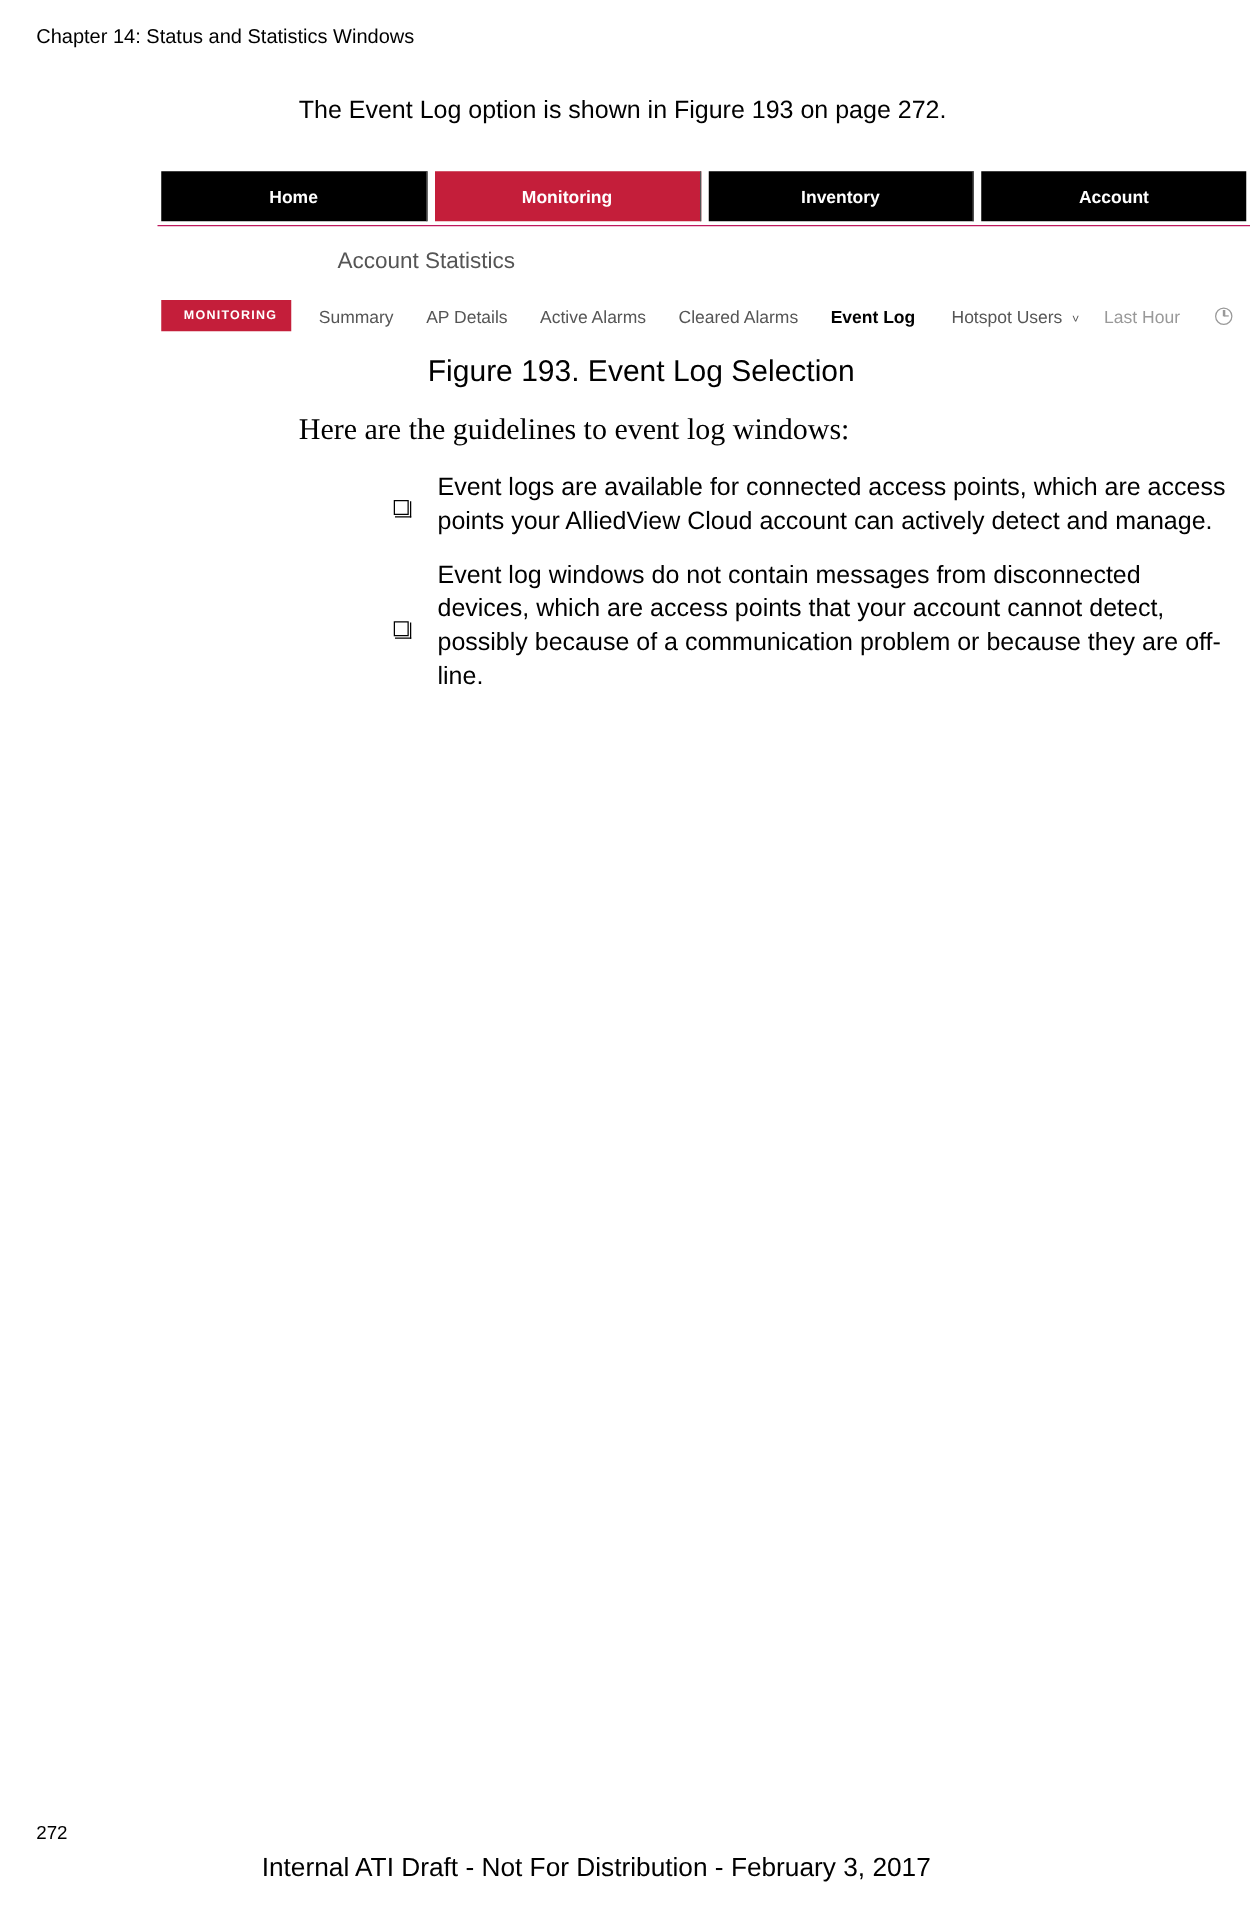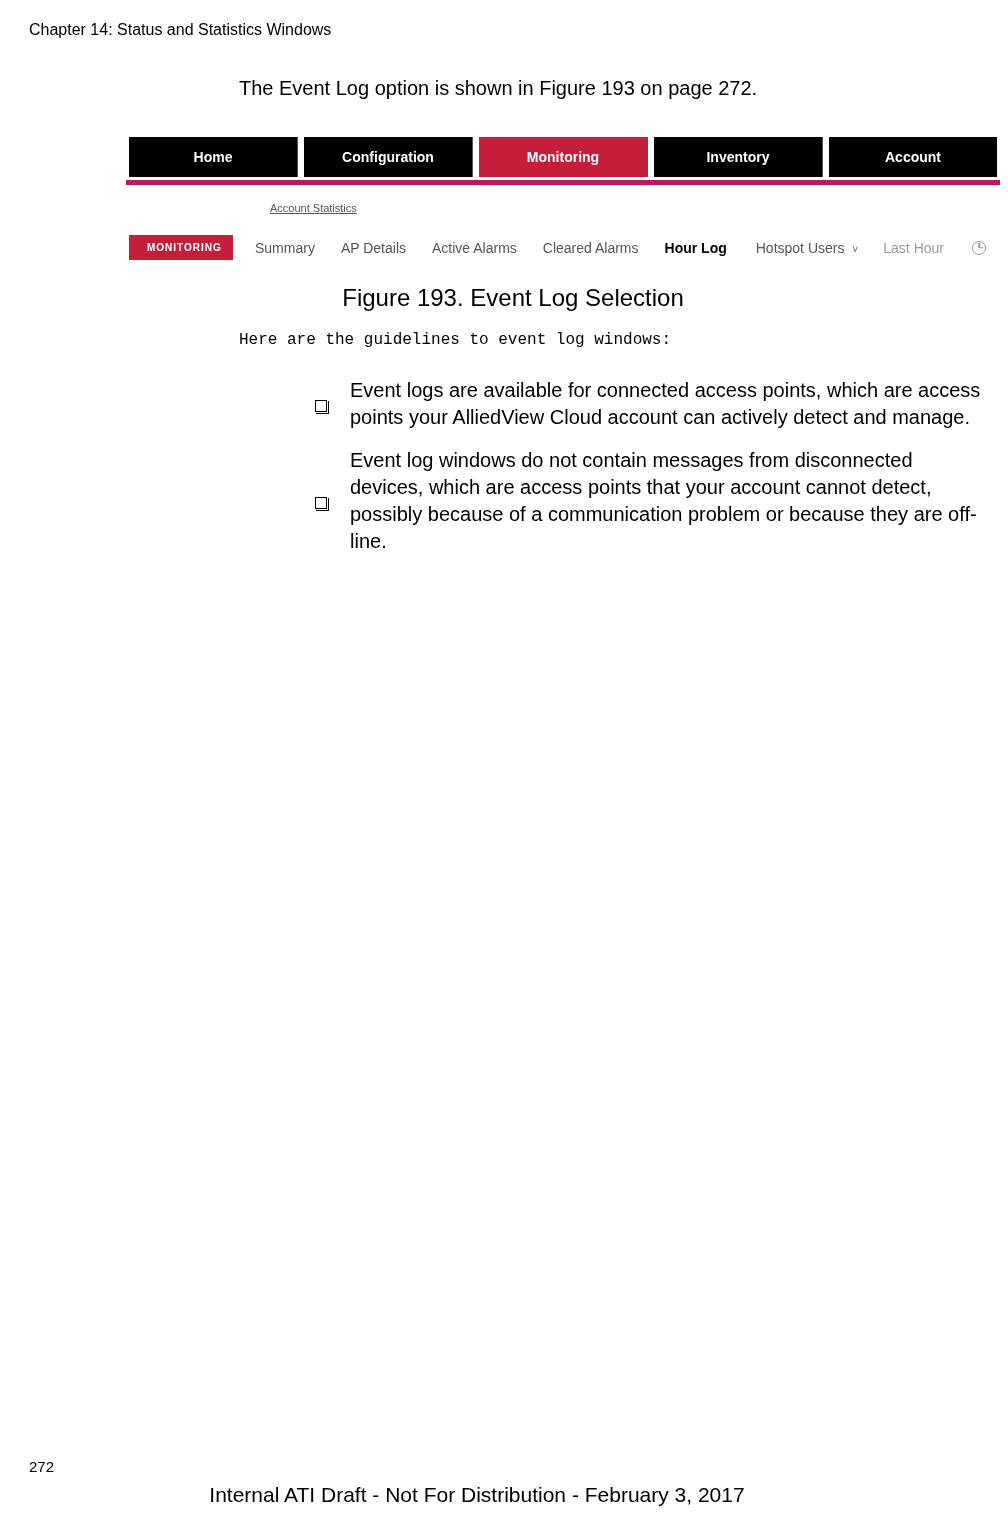--- a/index.html
+++ b/index.html
@@ -30,43 +30,42 @@
       font-family: Arial, sans-serif;
     }
     .figure-container {
       position: absolute;
       top: 122px;
       left: 114px;
       width: 880px;
     }
     .nav-bar {
       display: flex;
-      border-bottom: 5px solid #be185d;
+      border-bottom: 1px solid #be185d;
     }
     .nav-item {
       flex: 1;
       background: #000;
       color: #fff;
       text-align: center;
       padding: 12px 0;
       font-size: 14px;
       font-weight: bold;
       border-right: 1px solid #555;
     }
     .nav-item.active {
       background: #c41e3a;
     }
     .nav-item:last-child {
       border-right: none;
     }
     .stats-title {
-      font-size: 11px;
+      font-size: 18px;
       color: #555;
       padding: 14px 0 0 144px;
-      text-decoration: underline;
     }
     .sub-row {
       display: flex;
       margin-top: 18px;
       align-items: center;
     }
     .monitoring-badge {
       background: #c41e3a;
       color: #fff;
       font-size: 10px;
@@ -134,22 +133,22 @@
       left: 0;
       width: 1008px;
       text-align: center;
       font-size: 24px;
       font-family: Arial, sans-serif;
     }
     .guidelines-text {
       position: absolute;
       top: 322px;
       left: 230px;
-      font-size: 16px;
-      font-family: Liberation Mono, monospace;
+      font-size: 24px;
+      font-family: Liberation Serif, serif;
     }
     .bullet-list {
       position: absolute;
       top: 362px;
       left: 300px;
       width: 680px;
     }
     .bullet-item {
       display: flex;
       margin-bottom: 10px;
@@ -197,34 +196,33 @@
 </head>
 <body>
 
 <div class="page-header">Chapter 14: Status and Statistics Windows</div>
 
 <div class="intro-text">The Event Log option is shown in Figure 193 on page 272.</div>
 
 <div class="figure-container">
   <div class="nav-bar">
     <div class="nav-item">Home</div>
-    <div class="nav-item">Configuration</div>
     <div class="nav-item active">Monitoring</div>
     <div class="nav-item">Inventory</div>
     <div class="nav-item">Account</div>
   </div>
   <div class="stats-title">Account Statistics</div>
   <div class="sub-row">
     <div class="monitoring-badge">MONITORING</div>
     <div class="sub-tabs">
       <span class="sub-tab">Summary</span>
       <span class="sub-tab">AP Details</span>
       <span class="sub-tab">Active Alarms</span>
       <span class="sub-tab">Cleared Alarms</span>
-      <span class="sub-tab active">Hour Log</span>
+      <span class="sub-tab active">Event Log</span>
       <span class="sub-tab"><span>Hotspot Users</span><span class="chevron"> ˅</span></span>
     </div>
     <div class="last-hour">
       <span>Last Hour</span>
       <span class="clock-icon"></span>
     </div>
   </div>
 </div>
 
 <div class="figure-caption">Figure 193. Event Log Selection</div>

